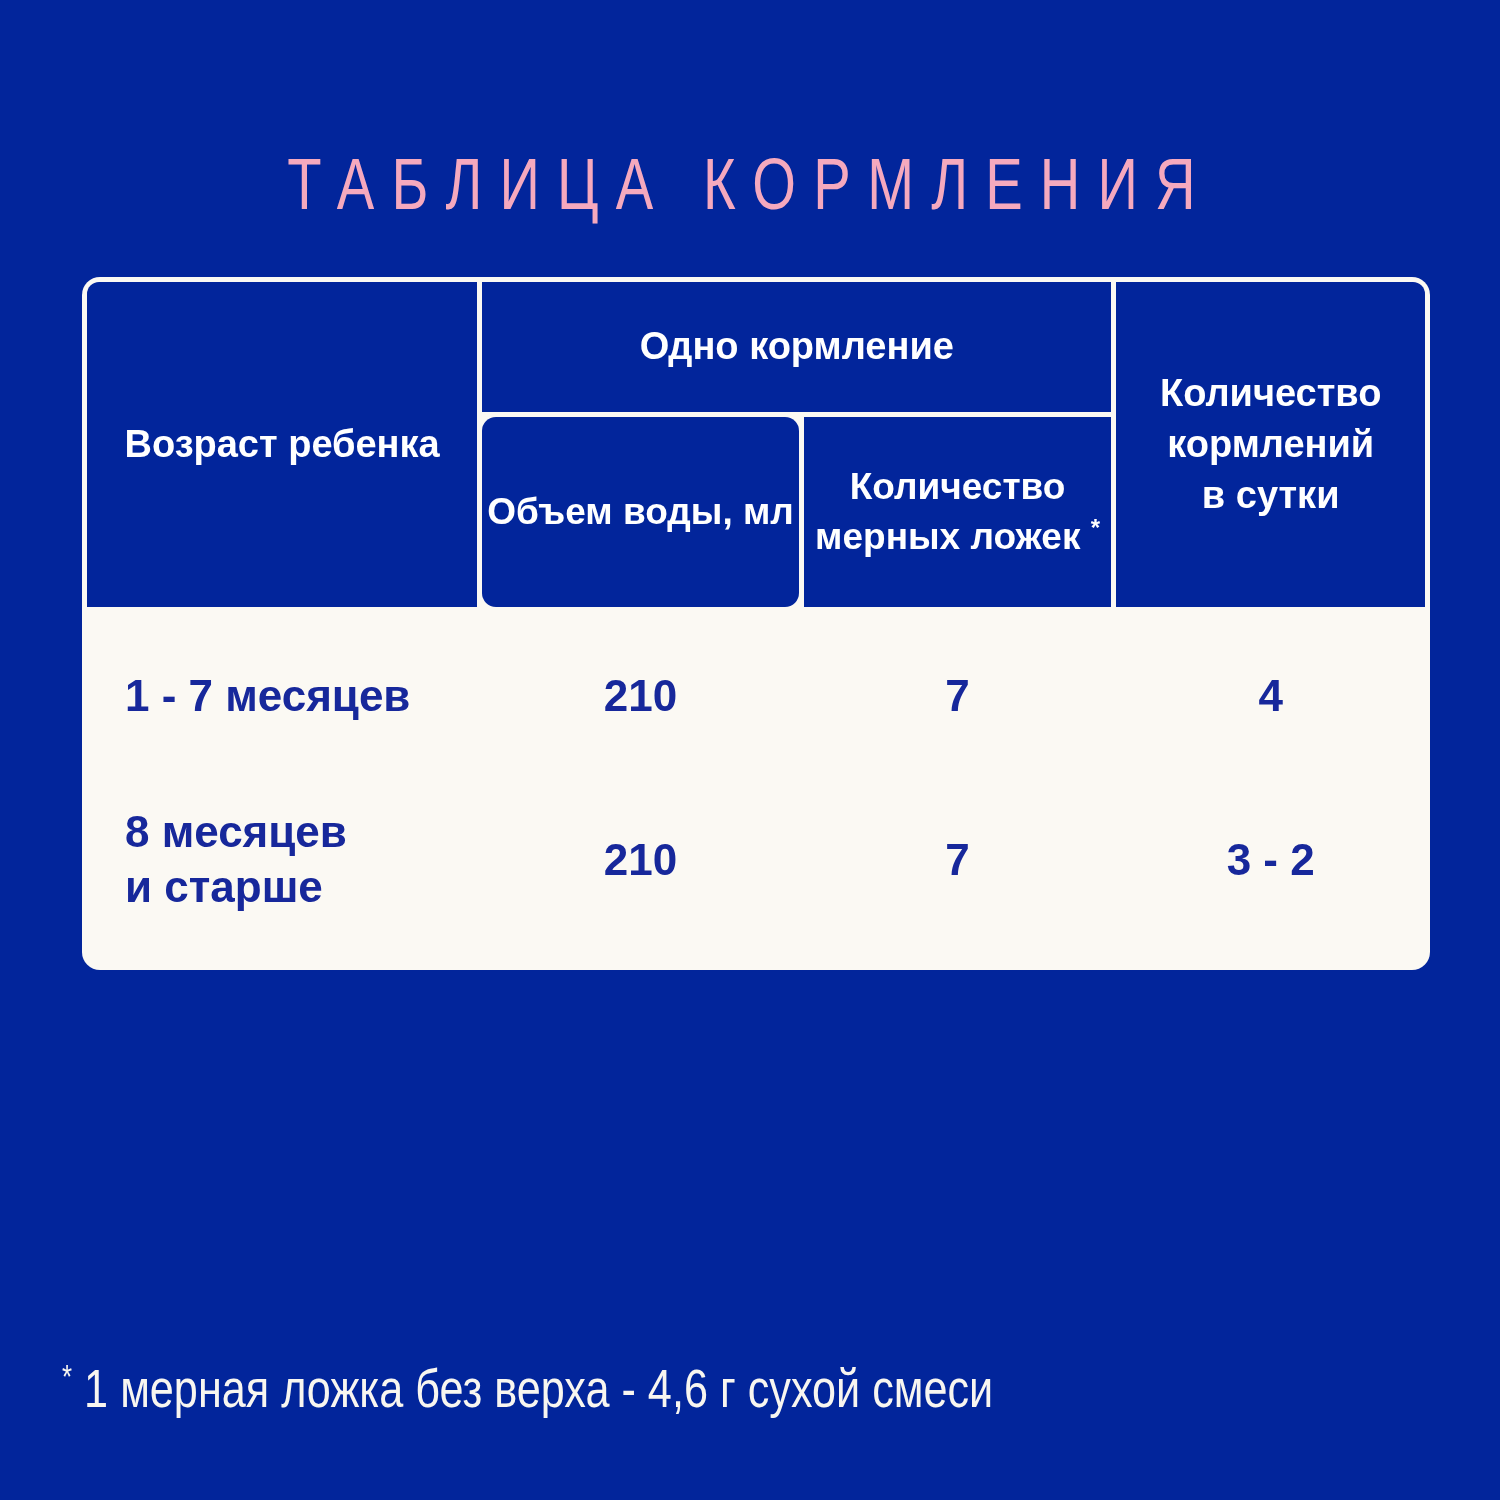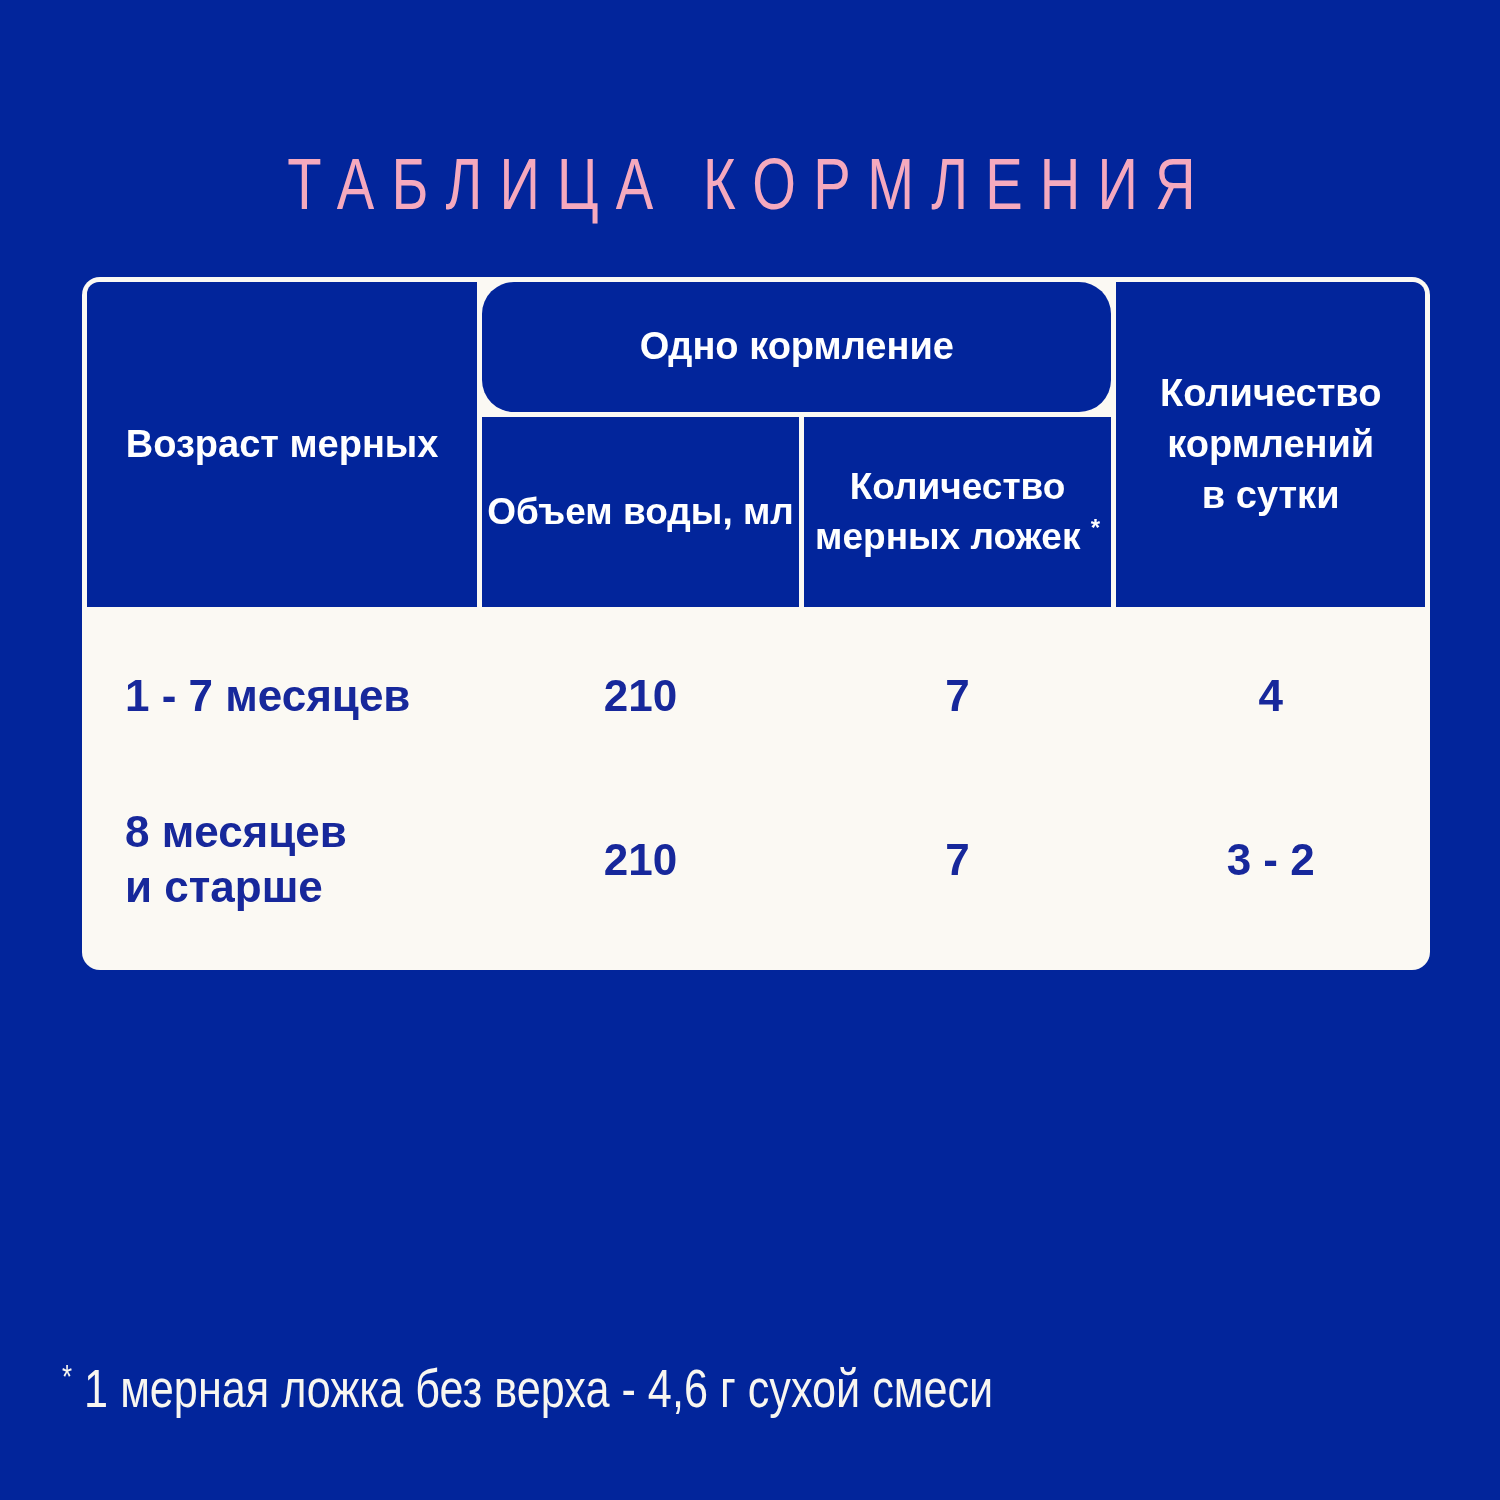--- a/index.html
+++ b/index.html
@@ -55,23 +55,23 @@
     font-size: 38px;
     font-weight: 700;
     line-height: 1.35;
     display: flex;
     align-items: center;
     justify-content: center;
     text-align: center;
   }
   .pre { white-space: pre-line; }
   .cell-age     { grid-column: 1; grid-row: 1 / 3; border-radius: 12px 0 0 0; }
-  .cell-one     { grid-column: 2 / 4; grid-row: 1; border-radius: 32px; }
+  .cell-one     { grid-column: 2 / 4; grid-row: 1; }
   .cell-perday  { grid-column: 4; grid-row: 1 / 3; border-radius: 0 12px 0 0; }
-  .cell-water   { grid-column: 2; grid-row: 2; font-size: 37px; }
+  .cell-water   { grid-column: 2; grid-row: 2; font-size: 37px; border-radius: 14px; }
   .cell-spoons  { grid-column: 3; grid-row: 2; font-size: 37px; }
   .hc sup {
     font-size: 65%;
     vertical-align: super;
     line-height: 0;
   }
   .bc {
     color: #17289B;
     font-size: 44px;
     font-weight: 700;
@@ -109,21 +109,21 @@
 </head>
 <body>
 
 <div class="canvas">
 
   <h1 class="title">ТАБЛИЦА КОРМЛЕНИЯ</h1>
 
   <div class="ftable">
 
     <div class="hc cell-age">
-      <span>Возраст мерных</span>
+      <span>Возраст ребенка</span>
     </div>
 
     <div class="hc cell-one">
       <span>Одно кормление</span>
     </div>
 
     <div class="hc cell-perday">
       <span class="pre">Количество
 кормлений
 в сутки</span>

